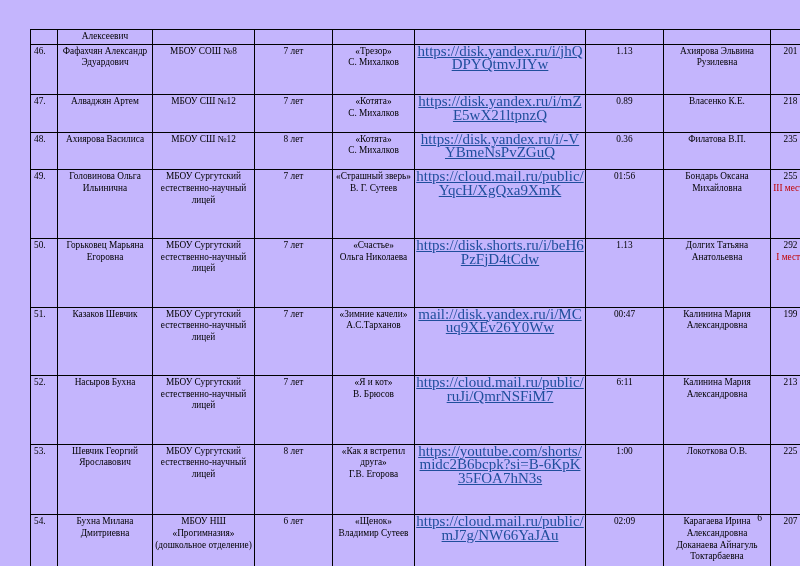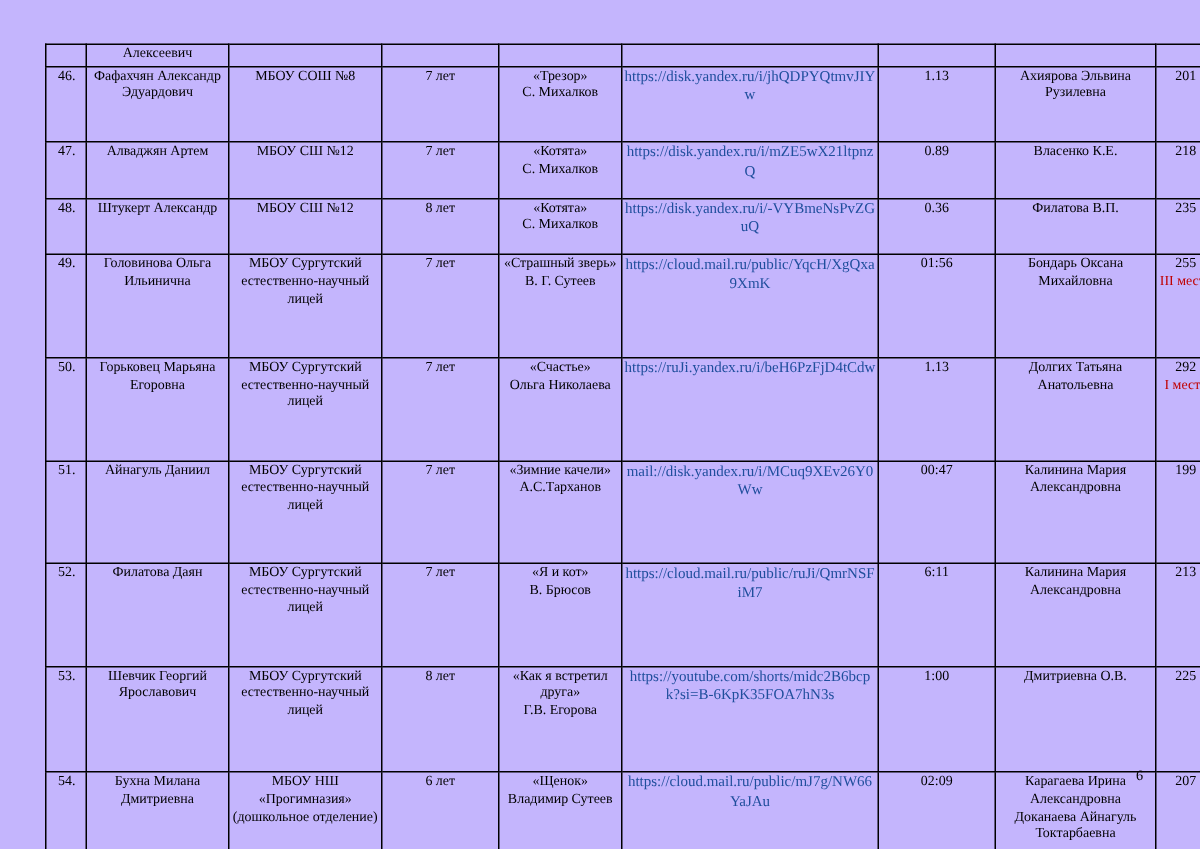--- a/index.html
+++ b/index.html
@@ -52,31 +52,32 @@
   col.c-name    { width: 95px; }
   col.c-school  { width: 102px; }
   col.c-age     { width: 78px; }
   col.c-work    { width: 82px; }
   col.c-link    { width: 171px; }
   col.c-time    { width: 78px; }
   col.c-teacher { width: 107px; }
   col.c-score   { width: 40px; }
 
   td.num {
-    text-align: center;
+    text-align: left;
     padding-left: 3px;
   }
 
   td.link {
     padding: 1px 1px;
   }
 
   .url {
     color: #1f4e9c;
-    font-size: 10px;
+    text-decoration: underline;
+    font-size: 15px;
     line-height: 11.6px;
     word-break: break-all;
     display: inline;
     cursor: pointer;
   }
 
   .place {
     color: #c00000;
     display: block;
     font-size: 9.3px;
@@ -151,21 +152,21 @@
           <td>«Котята»<br>С. Михалков</td>
           <td class="link"><span class="url">https://disk.yandex.ru/i/mZE5wX21ltpnzQ</span></td>
           <td>0.89</td>
           <td>Власенко К.Е.</td>
           <td>
             <span class="score-val">218</span>
           </td>
         </tr>
         <tr>
           <td class="num">48.<span class="rh" style="height: 23px; width: 0px;"></span></td>
-          <td>Штукерт Александр</td>
+          <td>Ахиярова Василиса</td>
           <td>МБОУ СШ №12</td>
           <td>8 лет</td>
           <td>«Котята»<br>С. Михалков</td>
           <td class="link"><span class="url">https://disk.yandex.ru/i/-VYBmeNsPvZGuQ</span></td>
           <td>0.36</td>
           <td>Филатова В.П.</td>
           <td>
             <span class="score-val">235</span>
           </td>
         </tr>
@@ -182,63 +183,63 @@
             <span class="score-val">255</span>
             <span class="place">III место</span>
           </td>
         </tr>
         <tr>
           <td class="num">50.<span class="rh" style="height: 54px; width: 0px;"></span></td>
           <td>Горьковец Марьяна Егоровна</td>
           <td>МБОУ Сургутский естественно-научный лицей</td>
           <td>7 лет</td>
           <td>«Счастье»<br>Ольга Николаева</td>
-          <td class="link"><span class="url">https://ruJi.yandex.ru/i/beH6PzFjD4tCdw</span></td>
+          <td class="link"><span class="url">https://disk.shorts.ru/i/beH6PzFjD4tCdw</span></td>
           <td>1.13</td>
           <td>Долгих Татьяна Анатольевна</td>
           <td>
             <span class="score-val">292</span>
             <span class="place">I место</span>
           </td>
         </tr>
         <tr>
           <td class="num">51.<span class="rh" style="height: 54px; width: 0px;"></span></td>
-          <td>Айнагуль Даниил</td>
+          <td>Казаков Шевчик</td>
           <td>МБОУ Сургутский естественно-научный лицей</td>
           <td>7 лет</td>
           <td>«Зимние качели»<br>А.С.Тарханов</td>
           <td class="link"><span class="url">mail://disk.yandex.ru/i/MCuq9XEv26Y0Ww</span></td>
           <td>00:47</td>
           <td>Калинина Мария Александровна</td>
           <td>
             <span class="score-val">199</span>
           </td>
         </tr>
         <tr>
           <td class="num">52.<span class="rh" style="height: 54px; width: 0px;"></span></td>
-          <td>Филатова Даян</td>
+          <td>Насыров Бухна</td>
           <td>МБОУ Сургутский естественно-научный лицей</td>
           <td>7 лет</td>
           <td>«Я и кот»<br>В. Брюсов</td>
           <td class="link"><span class="url">https://cloud.mail.ru/public/ruJi/QmrNSFiM7</span></td>
           <td>6:11</td>
           <td>Калинина Мария Александровна</td>
           <td>
             <span class="score-val">213</span>
           </td>
         </tr>
         <tr>
           <td class="num">53.<span class="rh" style="height: 56px; width: 0px;"></span></td>
           <td>Шевчик Георгий Ярославович</td>
           <td>МБОУ Сургутский естественно-научный лицей</td>
           <td>8 лет</td>
           <td>«Как я встретил друга»<br>Г.В. Егорова</td>
           <td class="link"><span class="url">https://youtube.com/shorts/midc2B6bcpk?si=B-6KpK35FOA7hN3s</span></td>
           <td>1:00</td>
-          <td>Дмитриевна О.В.</td>
+          <td>Локоткова О.В.</td>
           <td>
             <span class="score-val">225</span>
           </td>
         </tr>
         <tr>
           <td class="num">54.<span class="rh" style="height: 50px; width: 0px;"></span></td>
           <td>Бухна Милана Дмитриевна</td>
           <td>МБОУ НШ «Прогимназия» (дошкольное отделение)</td>
           <td>6 лет</td>
           <td>«Щенок»<br>Владимир Сутеев</td>

